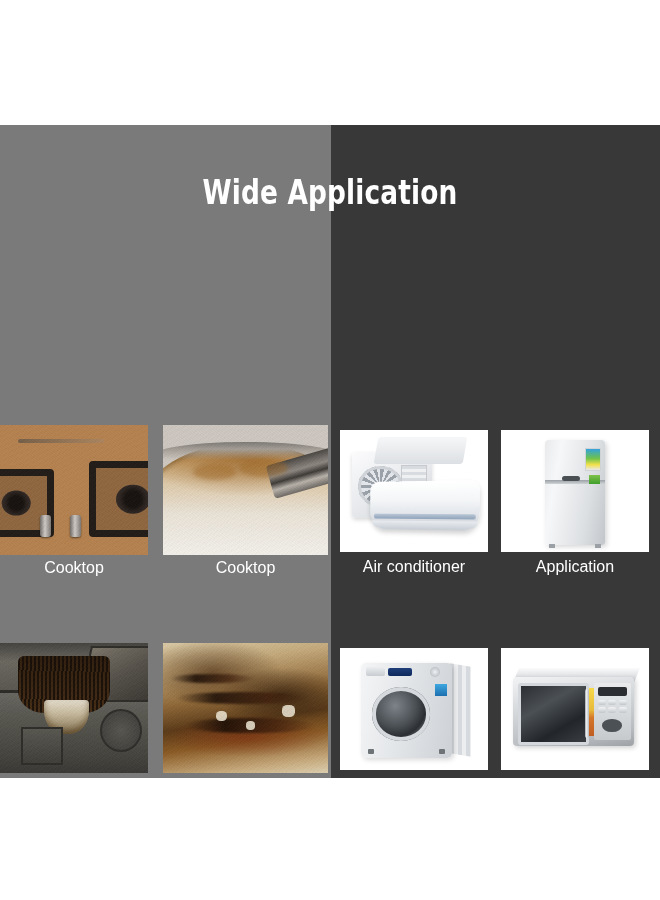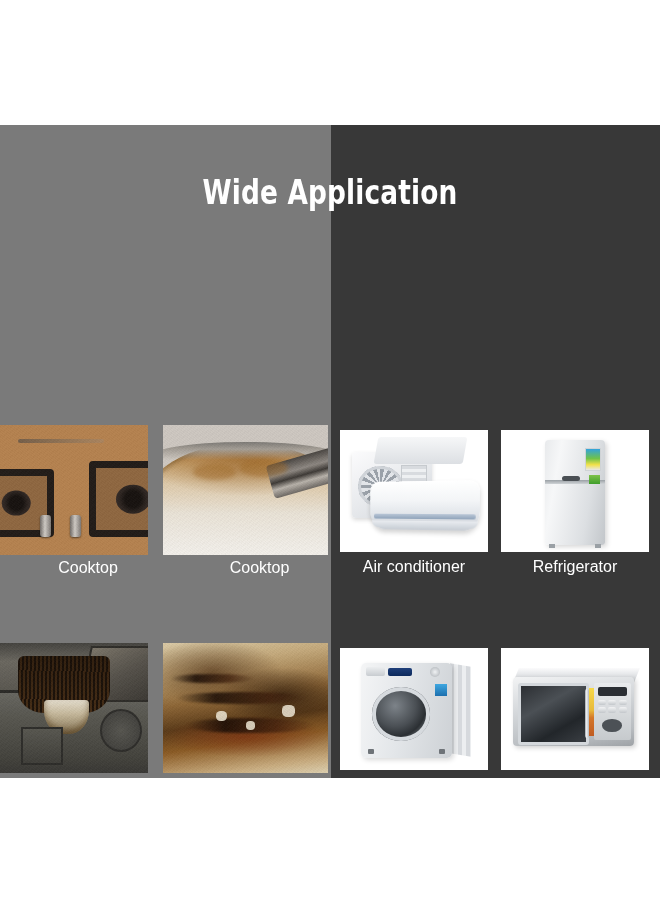--- a/index.html
+++ b/index.html
@@ -77,21 +77,21 @@
     font-family: "Liberation Sans", sans-serif;
     white-space: nowrap;
   }
 
   
   .left-col-a  { left: 0px;   width: 148px; }
   .left-col-b  { left: 163px; width: 165px; }
   .row-top     { top: 300px; }
   .row-bottom  { top: 518px; }
   .left-thumb  { width: 100%; height: 130px; }
-  .left-cap    { top: 134px; font-size: 16px; padding-left: 14px; }
+  .left-cap    { top: 134px; font-size: 16px; }
   .cap-small   { font-size: 14px; }
 
   
   .right-col-a { left: 340px; width: 148px; }
   .right-col-b { left: 501px; width: 148px; }
   .right-row-top    { top: 305px; }
   .right-row-bottom { top: 523px; }
   .right-thumb {
     width: 100%;
     height: 122px;
@@ -568,21 +568,21 @@
           <div class="fridge-body">
             <div class="fridge-label"></div>
             <div class="fridge-split"></div>
             <div class="fridge-handle"></div>
             <div class="fridge-sticker"></div>
             <div class="fridge-foot" style="left:6%;"></div>
             <div class="fridge-foot" style="right:6%;"></div>
           </div>
         </div>
       </div>
-      <div class="caption right-cap">Refrigerator</div>
+      <div class="caption right-cap">Application</div>
     </div>
 
     <div class="cell left-col-a row-bottom">
       <div class="thumb left-thumb">
         <div class="ph photo-hood">
           <div class="hood-body"></div>
           <div class="hood-top"></div>
           <div class="hood-panel"></div>
           <div class="grease-drip"></div>
           <div class="oil-cup"></div>

